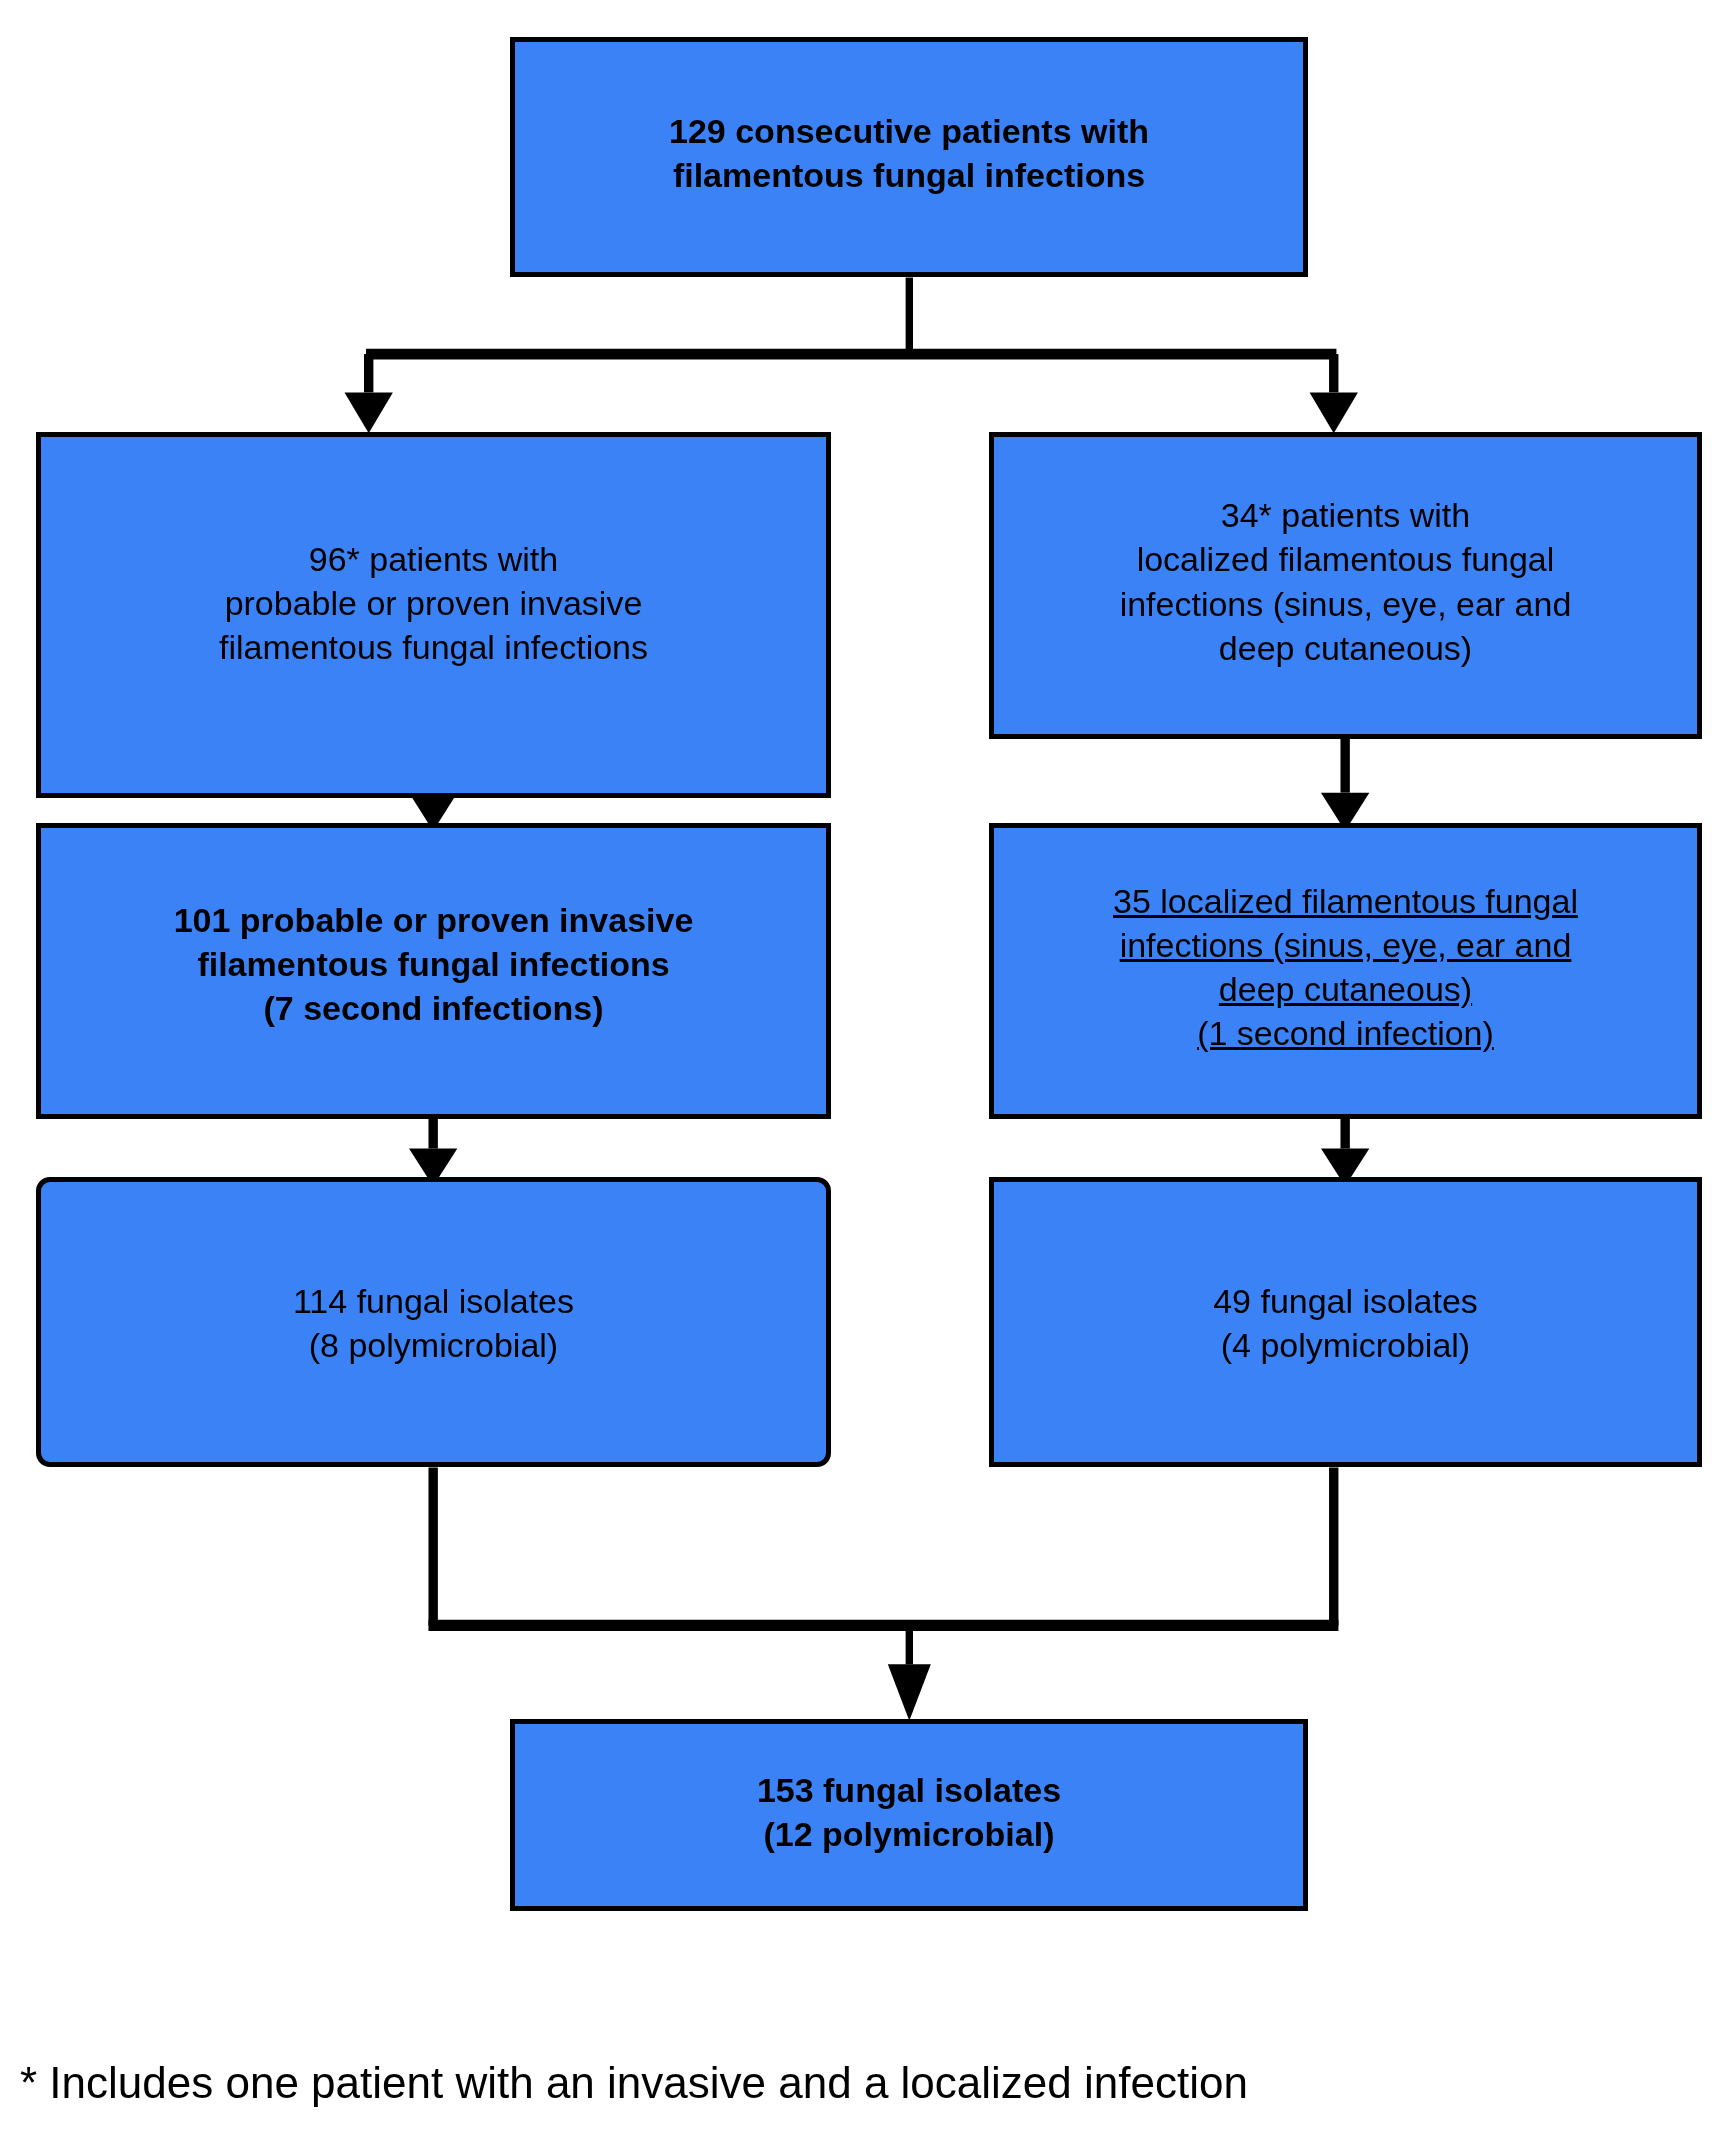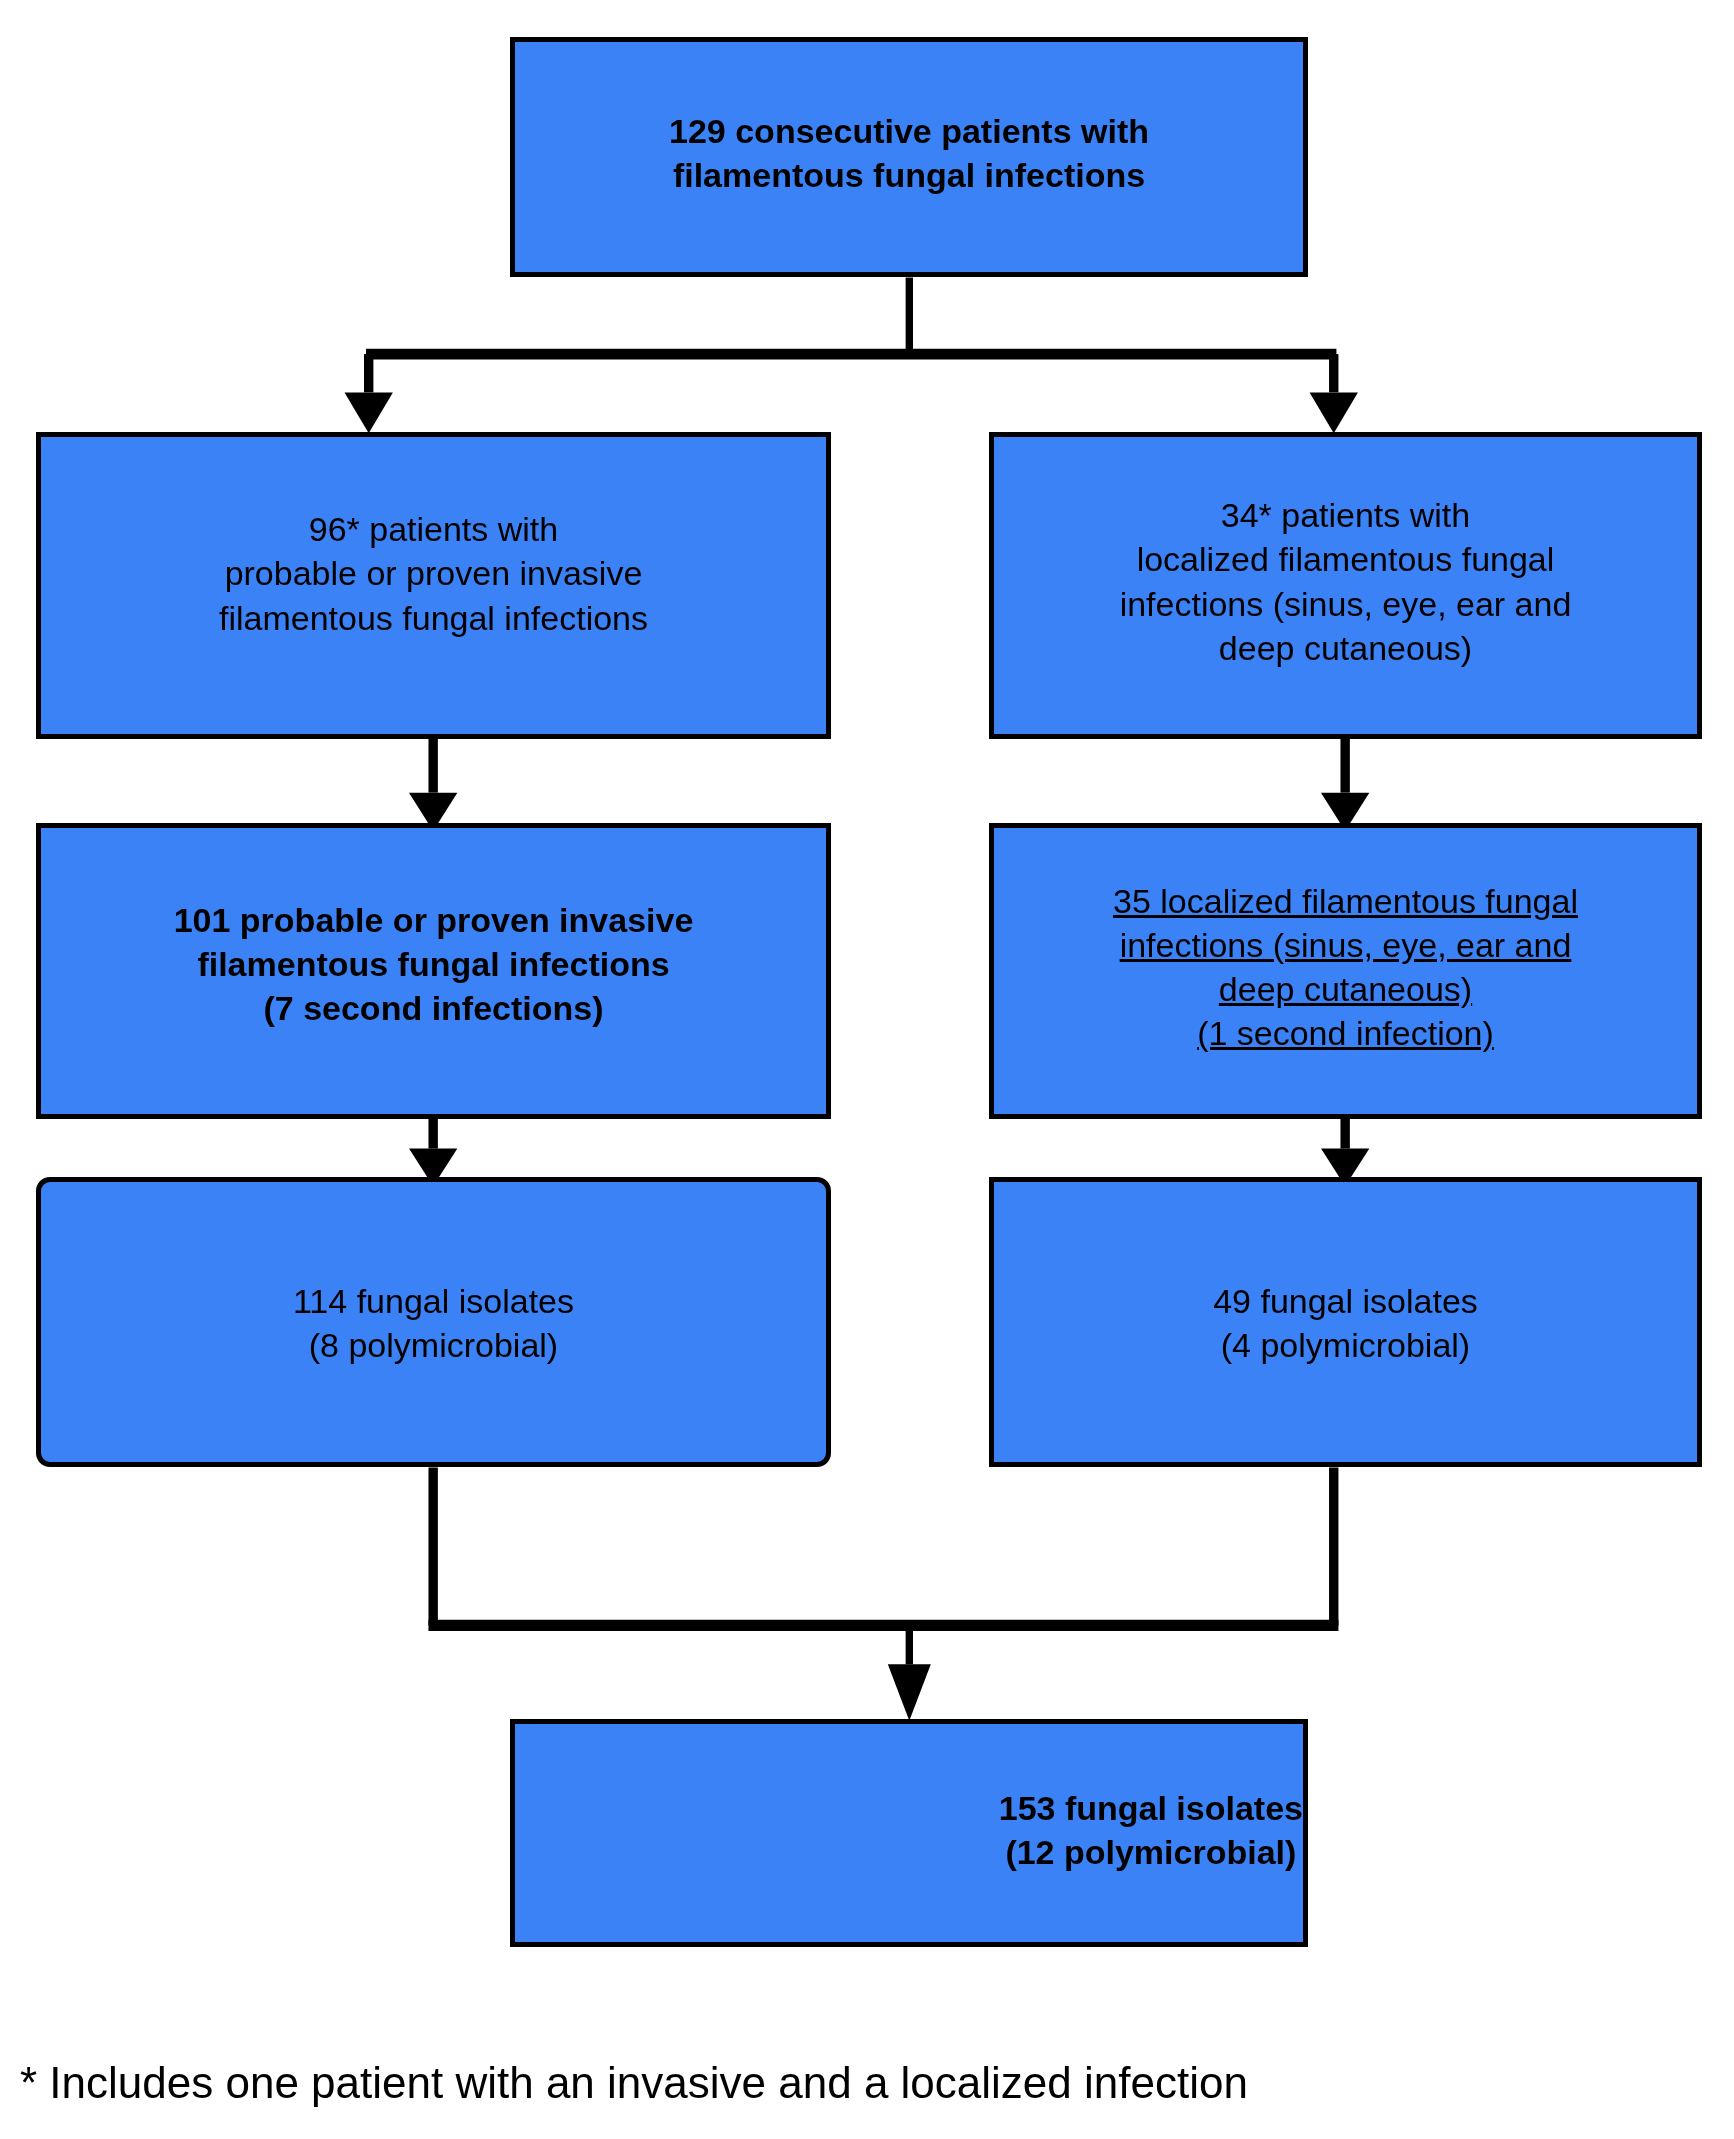--- a/index.html
+++ b/index.html
@@ -44,39 +44,39 @@
     white-space: pre;
   }
   .node.bold {
     font-weight: bold;
   }
 
   
   #node-root      { left: 510px;  top: 37px;   width: 798px; height: 240px; }
   #node-root .body{ transform: translateY(-4px); }
 
-  #node-invasive-patients { left: 36px;  top: 432px;  width: 795px; height: 307px; }
+  #node-invasive-patients { left: 36px;  top: 432px;  width: 795px; height: 366px; }
   #node-invasive-patients .body { transform: translateY(-12px); }
 
   #node-localized-patients { left: 989px; top: 432px; width: 713px; height: 307px; }
   #node-localized-patients .body { transform: translateY(-4px); }
 
   #node-invasive-infections { left: 36px;  top: 823px; width: 795px; height: 296px; font-weight: bold; }
   #node-invasive-infections .body { transform: translateY(-6.7px); }
 
   #node-localized-infections { left: 989px; top: 823px; width: 713px; height: 296px; text-decoration: underline; }
   #node-localized-infections .body { transform: translateY(-4px); }
 
   #node-invasive-isolates { left: 36px;  top: 1177px; width: 795px; height: 290px; border-radius: 14px; }
   #node-invasive-isolates .body { transform: translateY(1.3px); }
 
   #node-localized-isolates { left: 989px; top: 1177px; width: 713px; height: 290px; }
   #node-localized-isolates .body { transform: translateY(1.3px); }
 
-  #node-total-isolates { left: 510px; top: 1719px; width: 798px; height: 228px; align-items: flex-end; }
+  #node-total-isolates { left: 510px; top: 1719px; width: 798px; height: 192px; }
   #node-total-isolates .body { transform: translateY(-2.7px); }
 
   #footnote {
     position: absolute;
     left: 20px;
     top: 2058px;
     font-size: 44px;
     white-space: pre;
     z-index: 2;
   }

